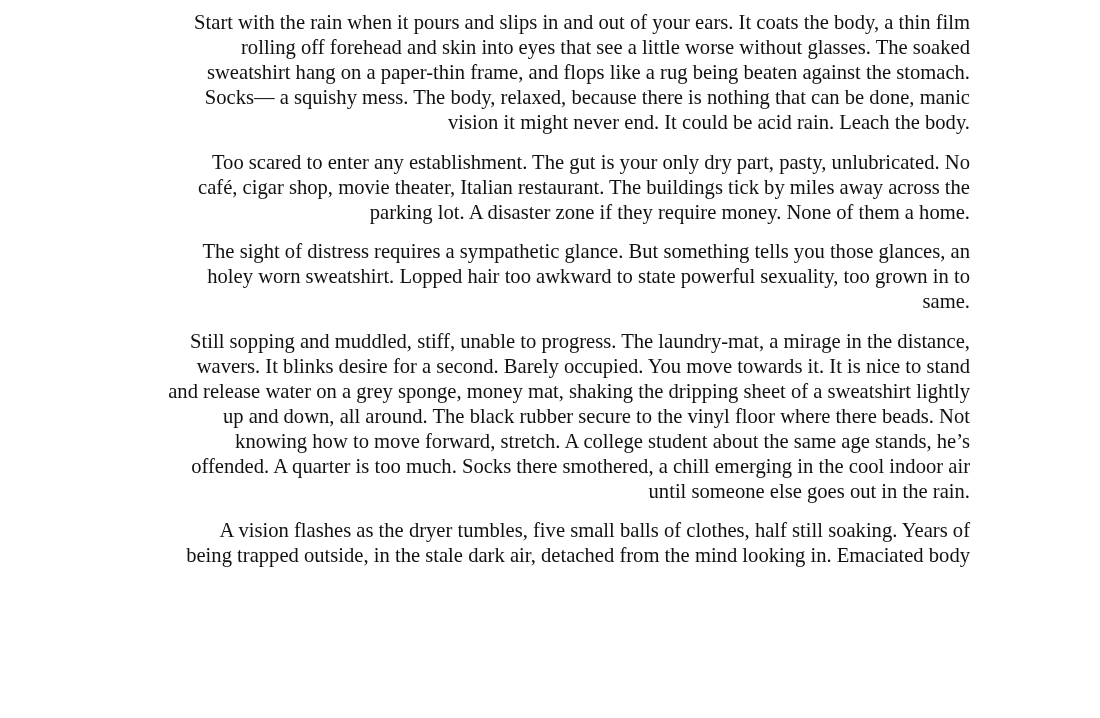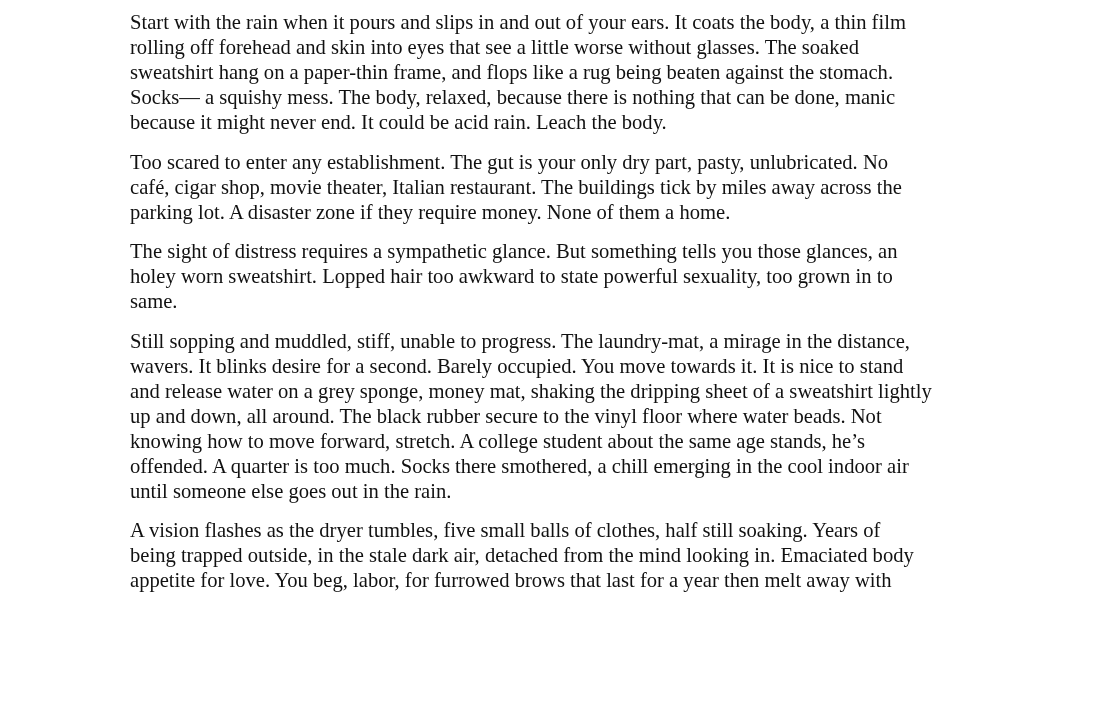--- a/index.html
+++ b/index.html
@@ -23,56 +23,56 @@
       line-height: 25px;
       color: #111111;
     }
     .para {
       margin: 0 0 14.5px 0;
       white-space: normal;
     }
     .line {
       display: block;
       white-space: nowrap;
+      text-align: right;
     }
   </style>
 </head>
 <body>
 
 <div class="page">
 
   <p class="para">
     <span class="line">Start with the rain when it pours and slips in and out of your ears. It coats the body, a thin film</span>
     <span class="line">rolling off forehead and skin into eyes that see a little worse without glasses. The soaked</span>
     <span class="line">sweatshirt hang on a paper-thin frame, and flops like a rug being beaten against the stomach.</span>
     <span class="line">Socks— a squishy mess. The body, relaxed, because there is nothing that can be done, manic</span>
-    <span class="line">because it might never end. It could be acid rain. Leach the body.</span>
+    <span class="line">vision it might never end. It could be acid rain. Leach the body.</span>
   </p>
 
   <p class="para">
     <span class="line">Too scared to enter any establishment. The gut is your only dry part, pasty, unlubricated. No</span>
     <span class="line">café, cigar shop, movie theater, Italian restaurant. The buildings tick by miles away across the</span>
     <span class="line">parking lot. A disaster zone if they require money. None of them a home.</span>
   </p>
 
   <p class="para">
     <span class="line">The sight of distress requires a sympathetic glance. But something tells you those glances, an</span>
     <span class="line">holey worn sweatshirt. Lopped hair too awkward to state powerful sexuality, too grown in to</span>
     <span class="line">same.</span>
   </p>
 
   <p class="para">
     <span class="line">Still sopping and muddled, stiff, unable to progress. The laundry-mat, a mirage in the distance,</span>
     <span class="line">wavers. It blinks desire for a second. Barely occupied. You move towards it. It is nice to stand</span>
     <span class="line">and release water on a grey sponge, money mat, shaking the dripping sheet of a sweatshirt lightly</span>
-    <span class="line">up and down, all around. The black rubber secure to the vinyl floor where water beads. Not</span>
+    <span class="line">up and down, all around. The black rubber secure to the vinyl floor where there beads. Not</span>
     <span class="line">knowing how to move forward, stretch. A college student about the same age stands, he’s</span>
     <span class="line">offended. A quarter is too much. Socks there smothered, a chill emerging in the cool indoor air</span>
     <span class="line">until someone else goes out in the rain.</span>
   </p>
 
   <p class="para">
     <span class="line">A vision flashes as the dryer tumbles, five small balls of clothes, half still soaking. Years of</span>
     <span class="line">being trapped outside, in the stale dark air, detached from the mind looking in. Emaciated body</span>
-    <span class="line">appetite for love. You beg, labor, for furrowed brows that last for a year then melt away with</span>
   </p>
 
 </div>
 
 </body></html>

